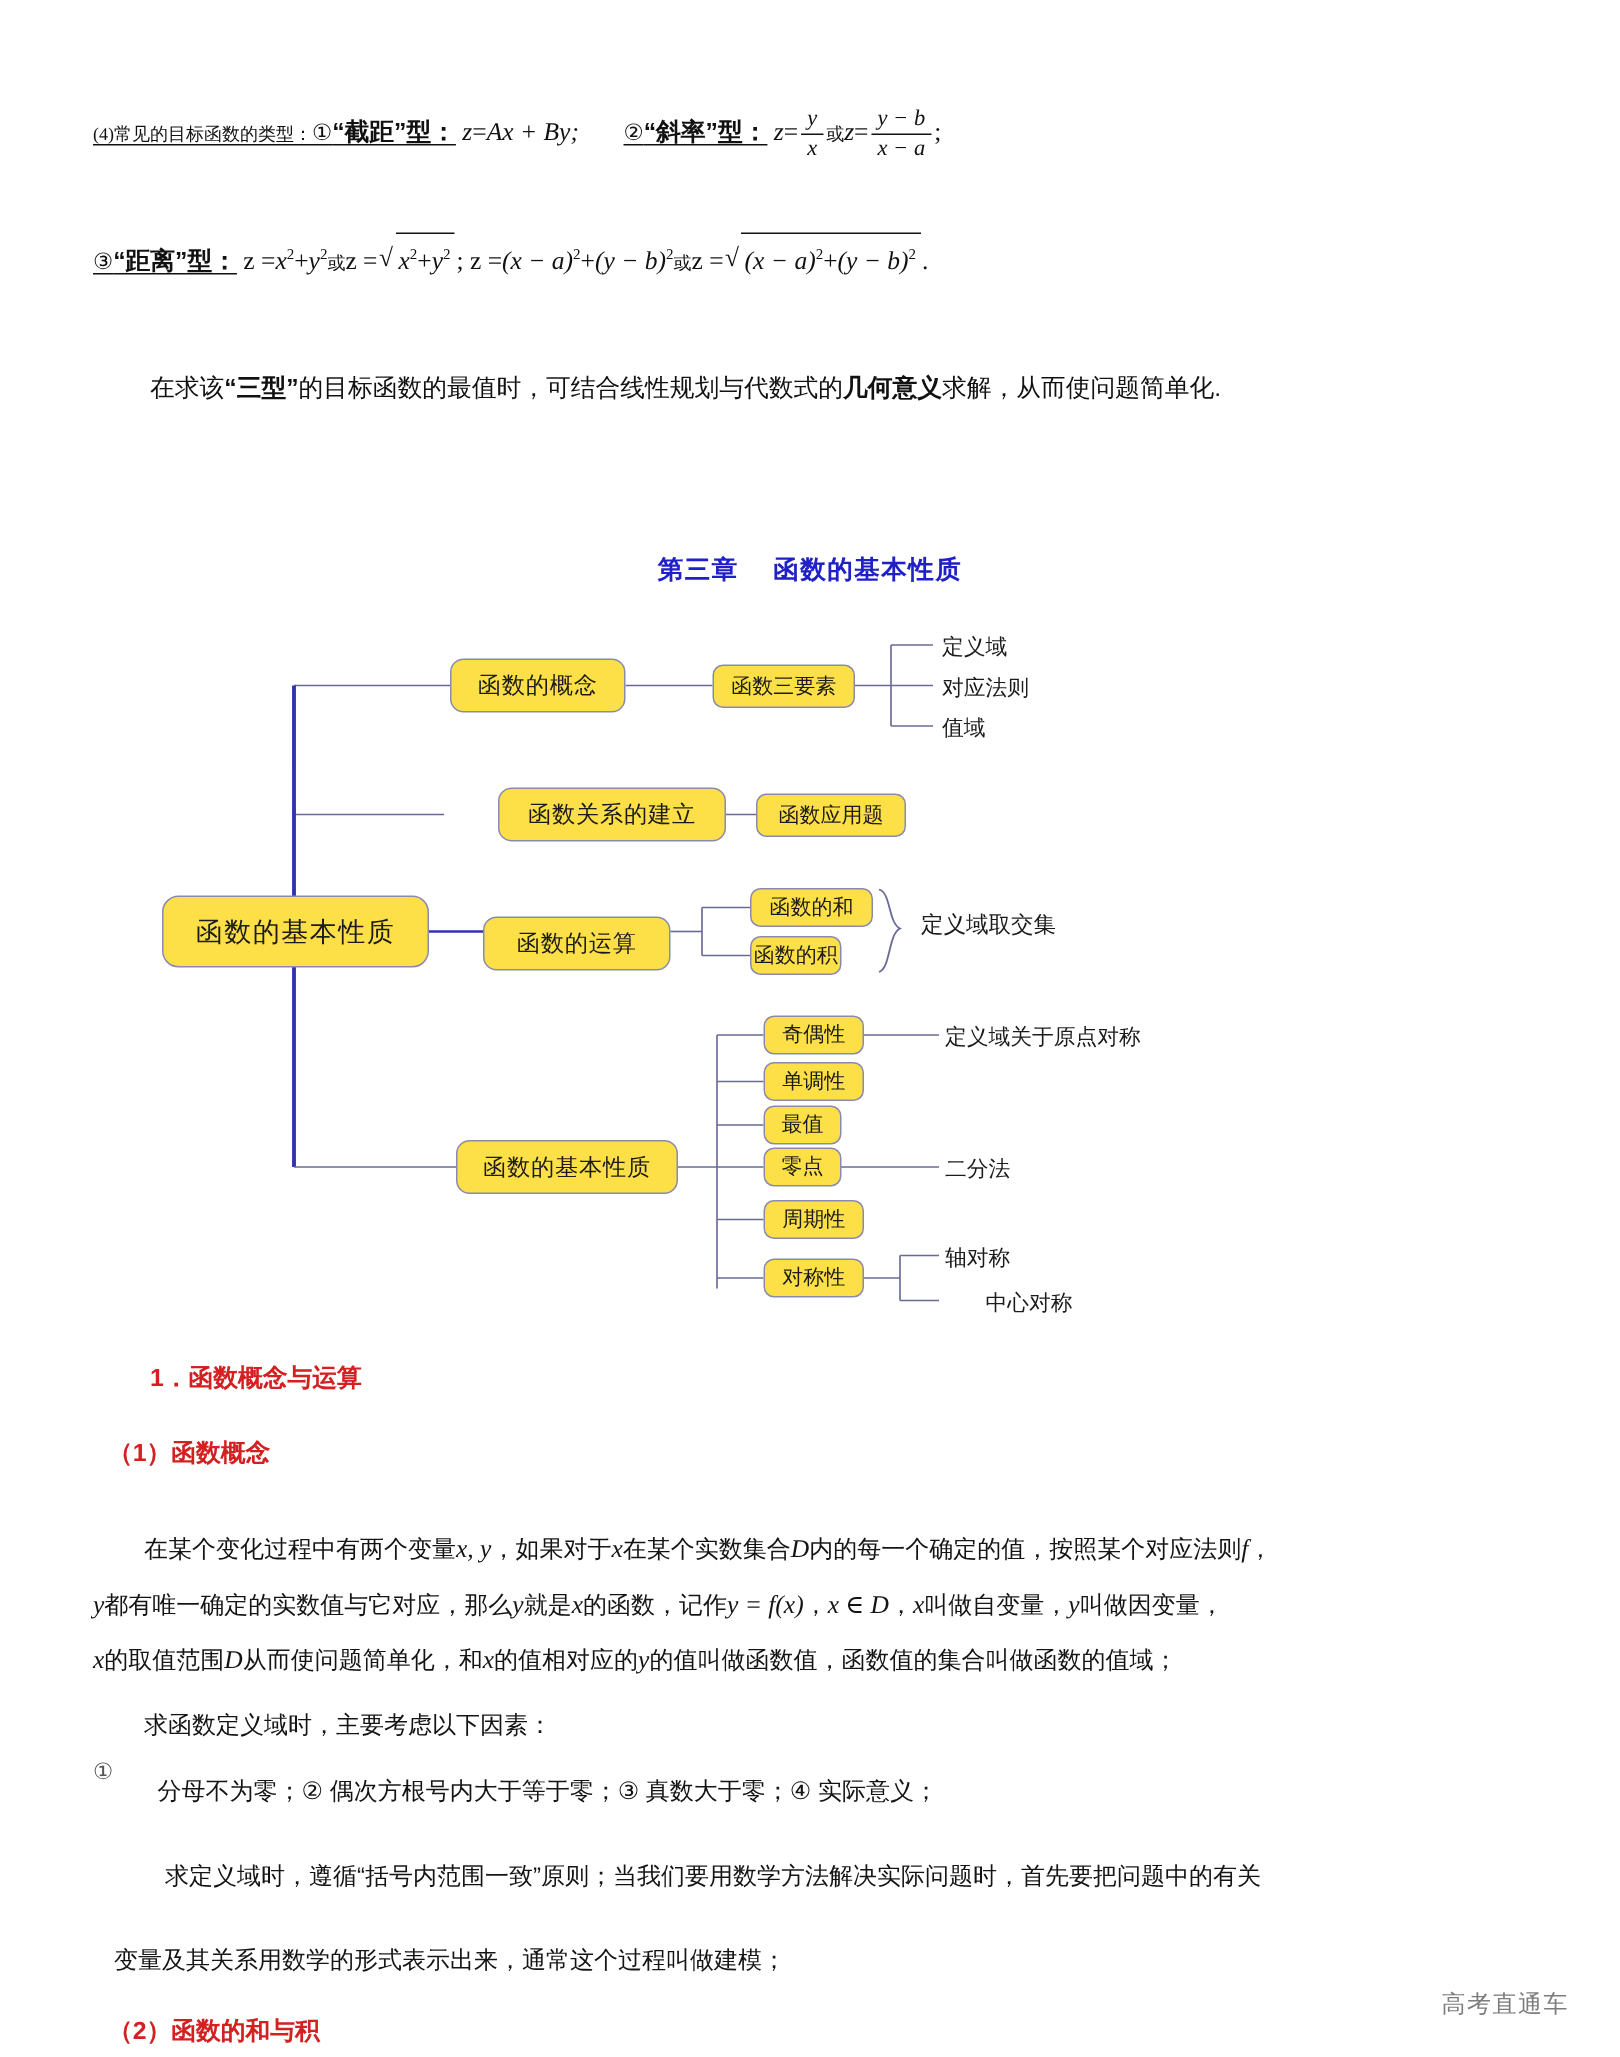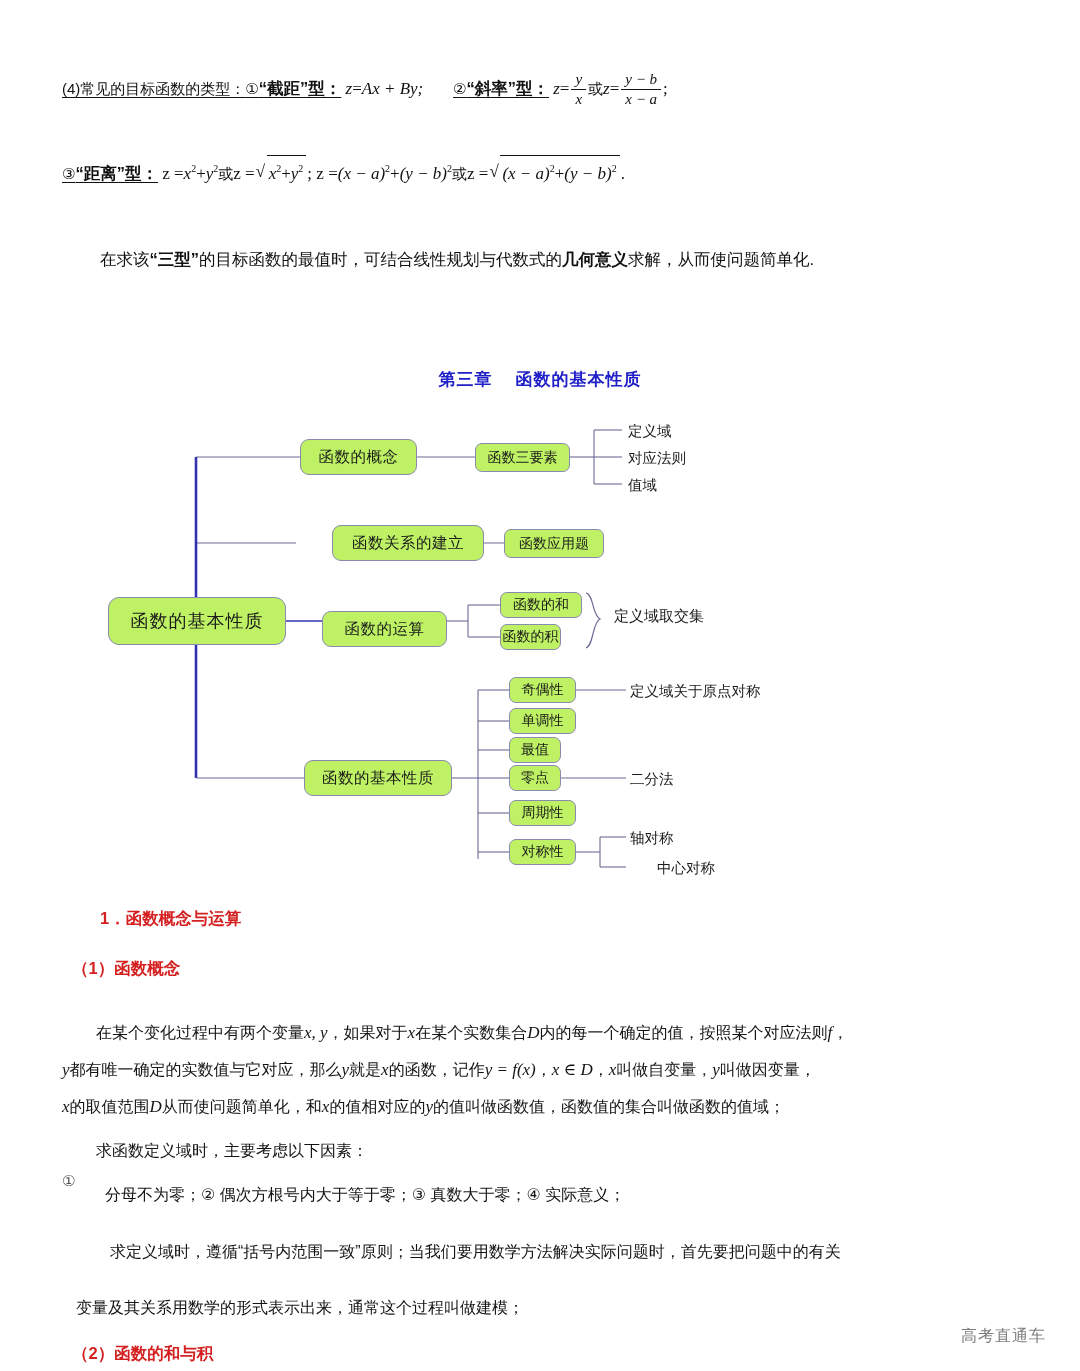--- a/index.html
+++ b/index.html
@@ -26,21 +26,21 @@
     left: 62px;
     top: 70px;
     width: 960px;
   }
   .formula-line {
     white-space: nowrap;
     font-size: 17px;
     line-height: 34px;
     color: #111;
   }
-  .cn { font-family: Liberation Sans, sans-serif; font-size: 15px; }
+  .cn { font-family: Liberation Serif, serif; font-size: 12px; }
   .cn-b { font-family: "Liberation Sans", "DejaVu Sans", sans-serif; font-size: 16.5px; font-weight: bold; }
   .math { font-family: "Liberation Serif","DejaVu Serif",serif; font-size: 17px; font-style: italic; }
   .op { font-style: normal; }
   .circ {
     display: inline-block;
     font-family: "DejaVu Sans", sans-serif;
     font-size: 15px;
     font-style: normal;
   }
   sup.pw {
@@ -115,21 +115,21 @@
     width: 1080px;
     height: 485px;
   }
   #mindmap svg { position: absolute; left: 0; top: 0; }
 
   .node {
     position: absolute;
     box-sizing: border-box;
     border: 1px solid #8a8ab0;
     border-radius: 9px;
-    background: #bef264;
+    background: #fde047;
     font-family: "Liberation Serif", "DejaVu Serif", serif;
     font-size: 15px;
     color: #1b1b1b;
     display: flex;
     align-items: center;
     justify-content: center;
     white-space: nowrap;
     box-shadow: 0 0 0 0 rgba(0,0,0,0);
   }
   .node.root {

